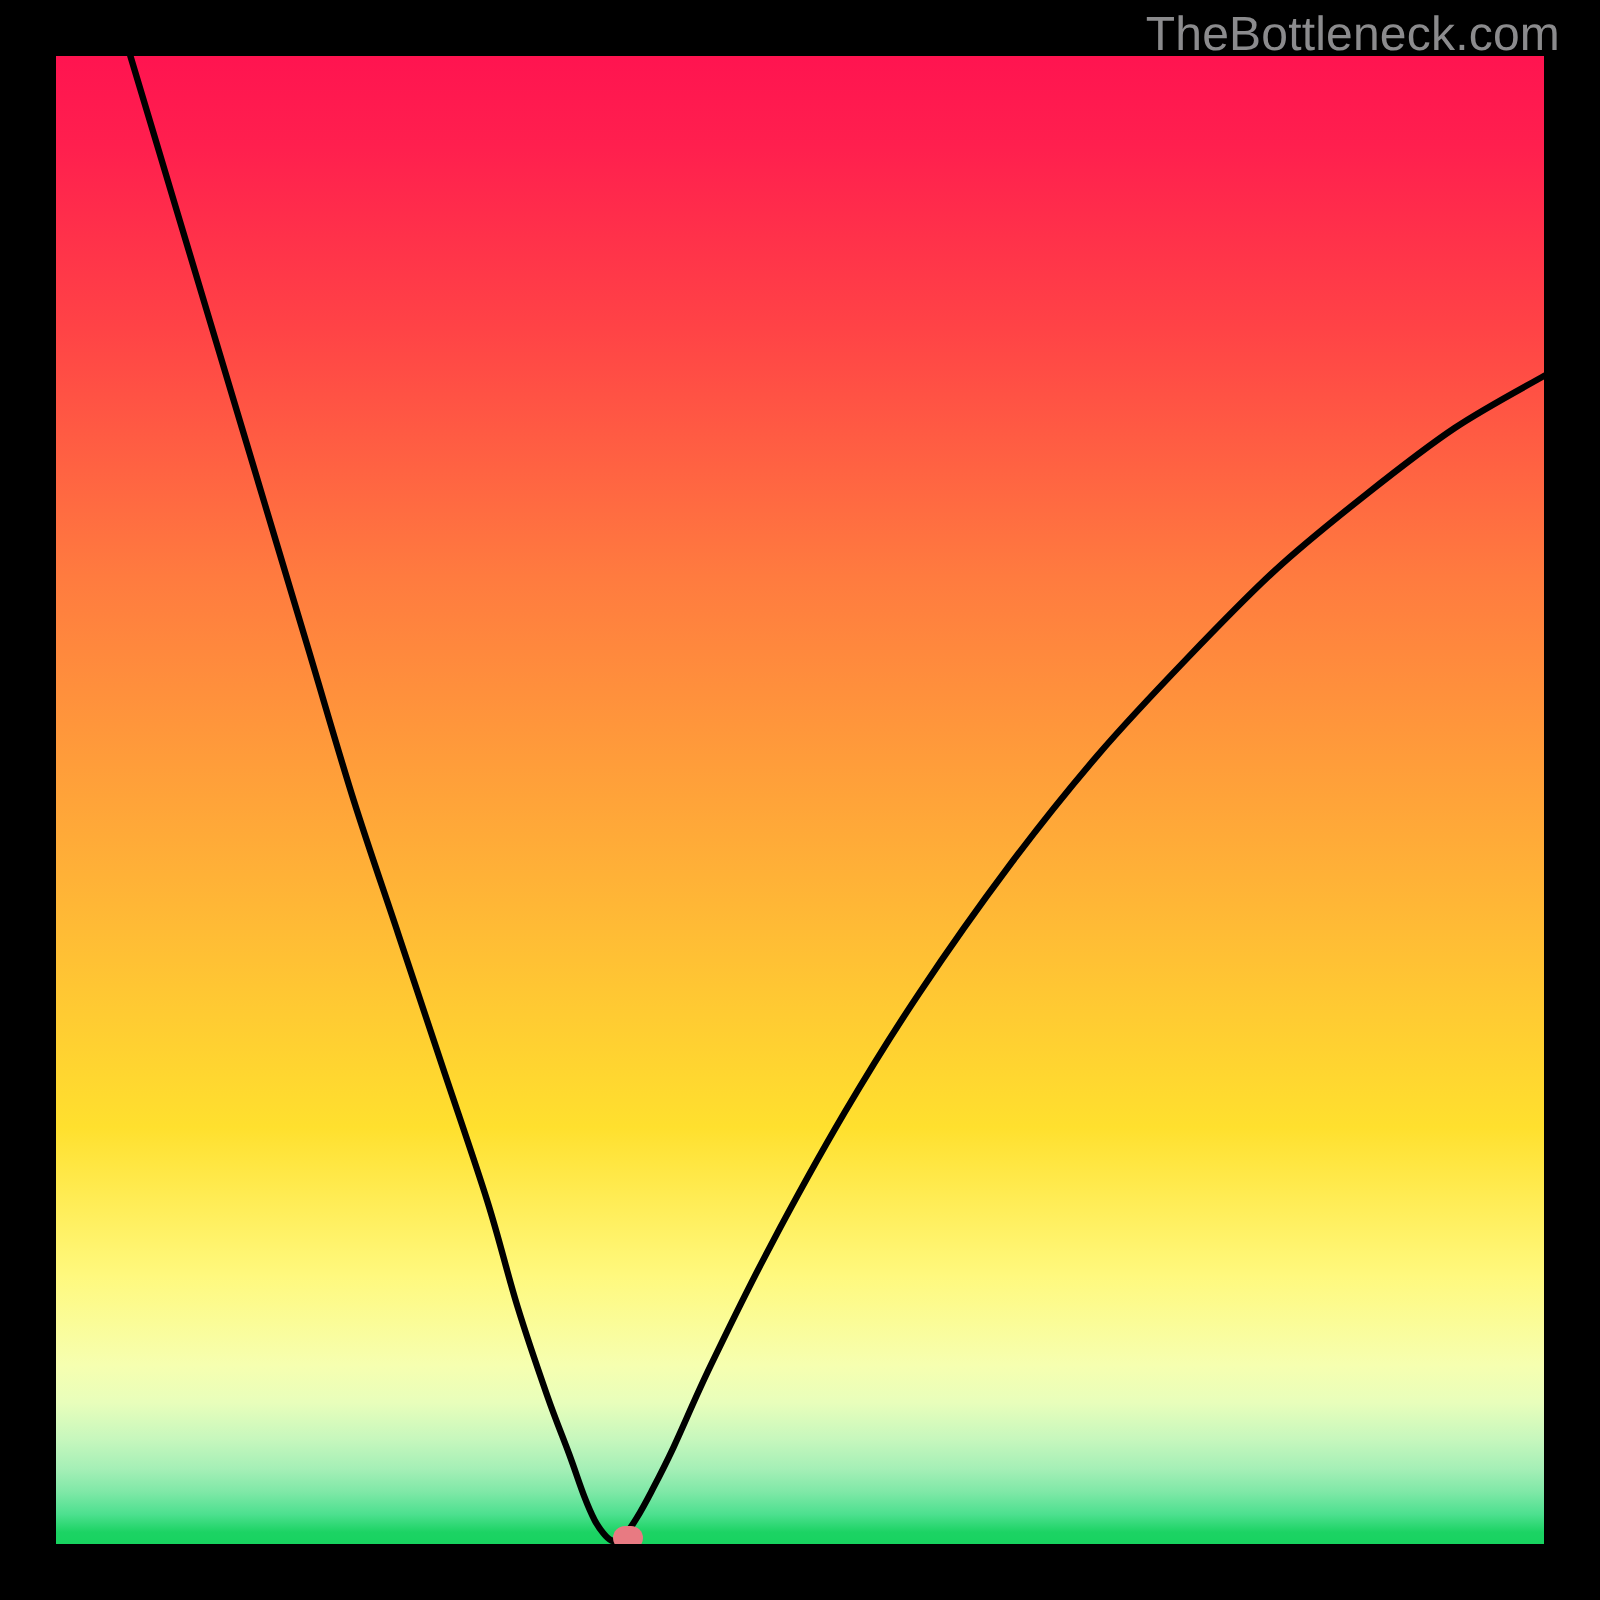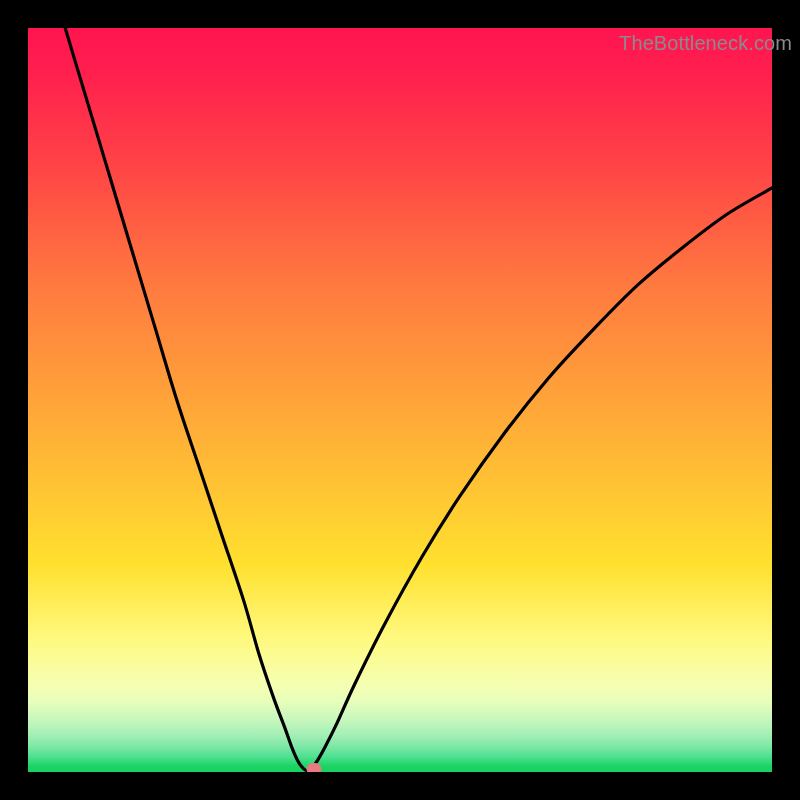--- a/index.html
+++ b/index.html
@@ -47,27 +47,26 @@
       #17d35f 100%
     );
   }
   .curve-svg {
     position: absolute;
     inset: 0;
   }
   .watermark {
     position: absolute;
     top: 4px;
-    right: 8px;
+    right: 20px;
     color: #8b8b8d;
-    font-size: 20px;
+    font-size: 24px;
     font-weight: 500;
     letter-spacing: 0.1px;
     user-select: none;
-    margin-top: 28px;
   }
   .marker {
     position: absolute;
     width: 15px;
     height: 12px;
     background: #e87a82;
     border-radius: 6px;
     transform: translate(-50%, -50%);
   }
 </style>

